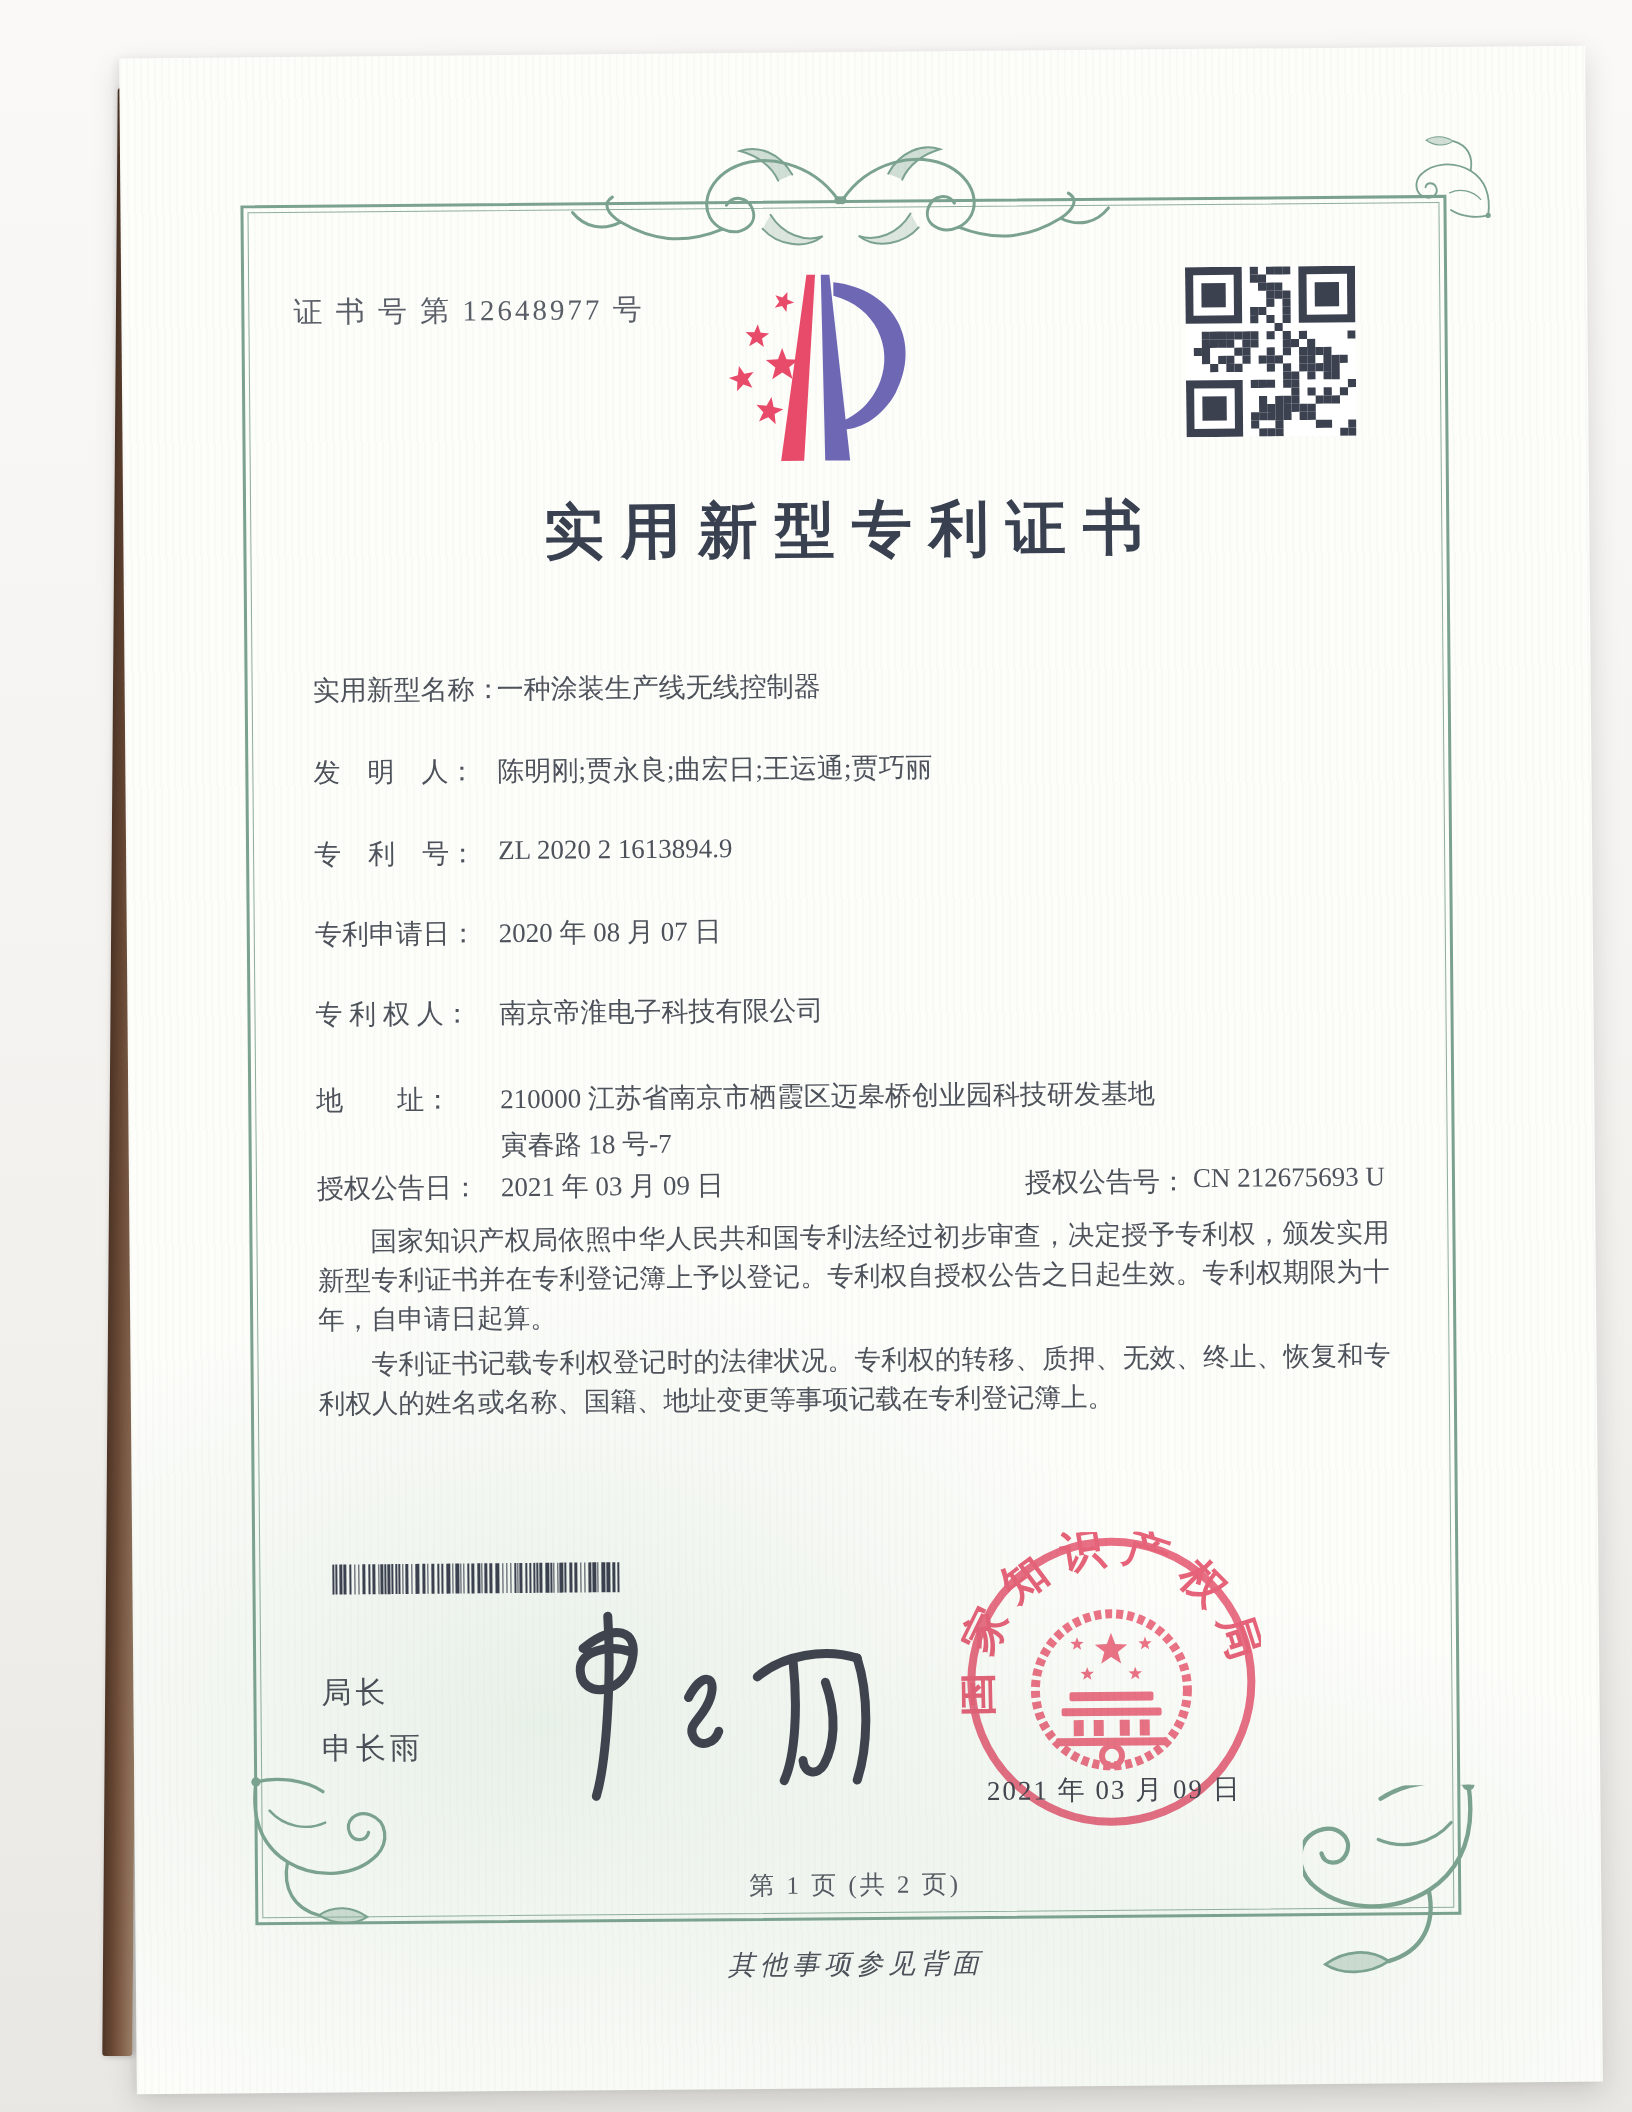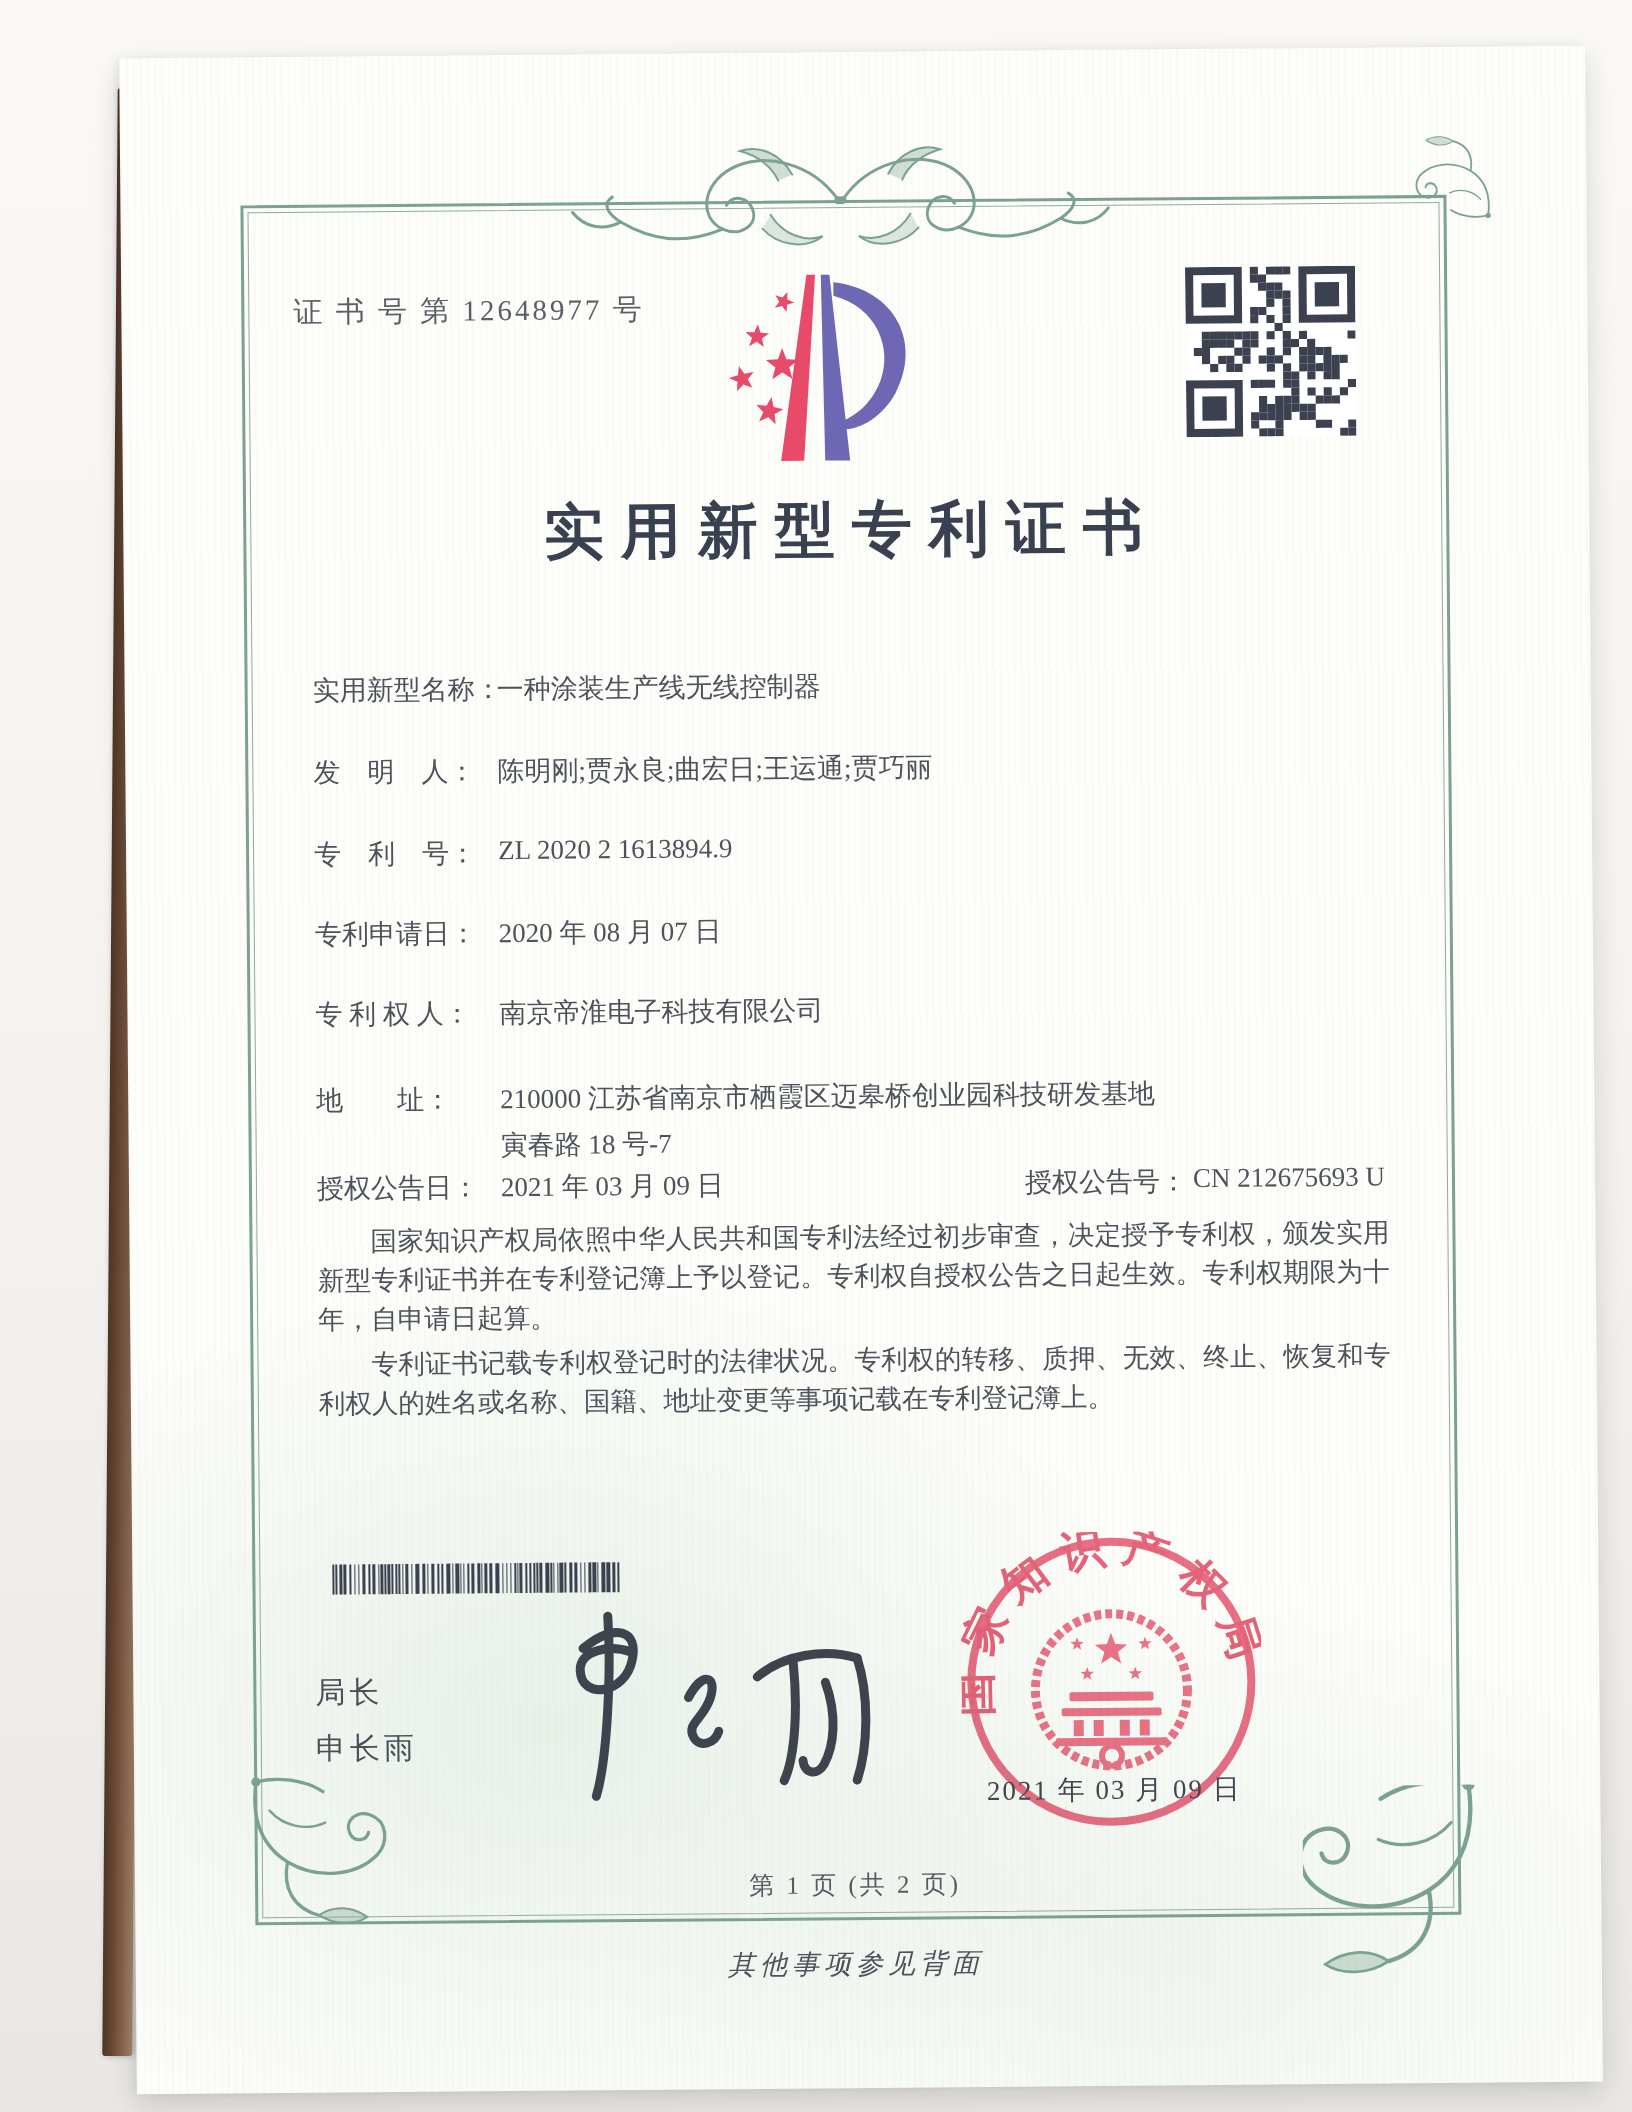--- a/index.html
+++ b/index.html
@@ -51,21 +51,21 @@
   .row .val{display:inline-block;vertical-align:top;}
   .row2{position:absolute;left:372px;font-size:27px;color:#4d525b;white-space:nowrap;}
   .pair2{position:absolute;left:708px;top:0;}
   .bodytext{
     position:absolute;left:188px;top:1166px;width:1072px;
     font-size:26.5px;line-height:39px;color:#4d525b;text-align:justify;
   }
   .bodytext p{margin:0;text-indent:2em;}
   .bodytext p + p{margin-top:6px;}
   .barcode{position:absolute;left:200px;top:1508px;width:292px;height:30px;}
-  .commissioner{position:absolute;left:182px;font-size:30px;color:#4b5058;letter-spacing:4px;font-family:Liberation Mono, monospace;}
+  .commissioner{position:absolute;left:188px;font-size:30px;color:#4b5058;letter-spacing:4px;font-family:Liberation Mono, monospace;}
   .sig{position:absolute;left:392px;top:1552px;width:360px;height:205px;}
   .seal{position:absolute;left:828px;top:1482px;width:300px;height:300px;mix-blend-mode:multiply;opacity:.94;}
   .seal-date{
     position:absolute;left:824px;top:1722px;width:312px;text-align:center;
     font-size:27px;color:#42464f;letter-spacing:2px;white-space:nowrap;
   }
   .page-info{
     position:absolute;left:120px;top:1816px;width:1200px;text-align:center;
     font-size:25px;color:#565b63;letter-spacing:3px;
   }

